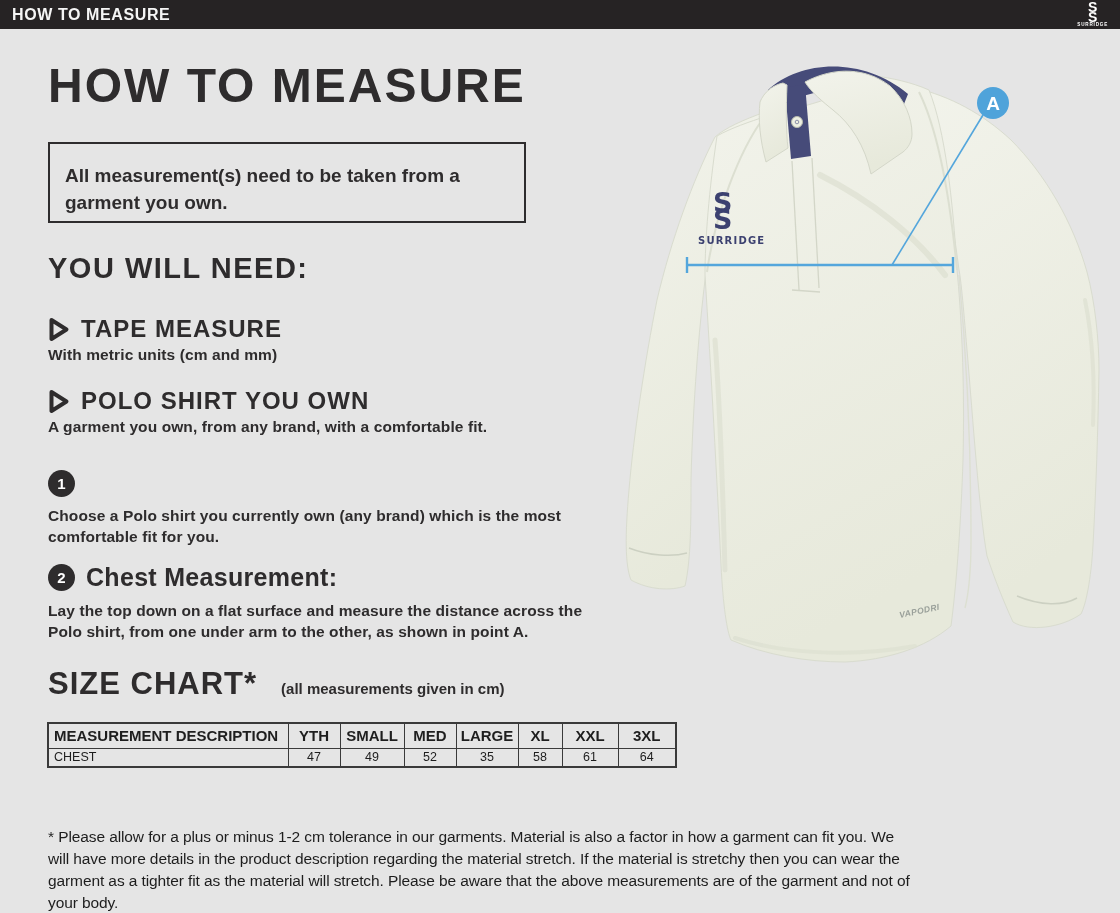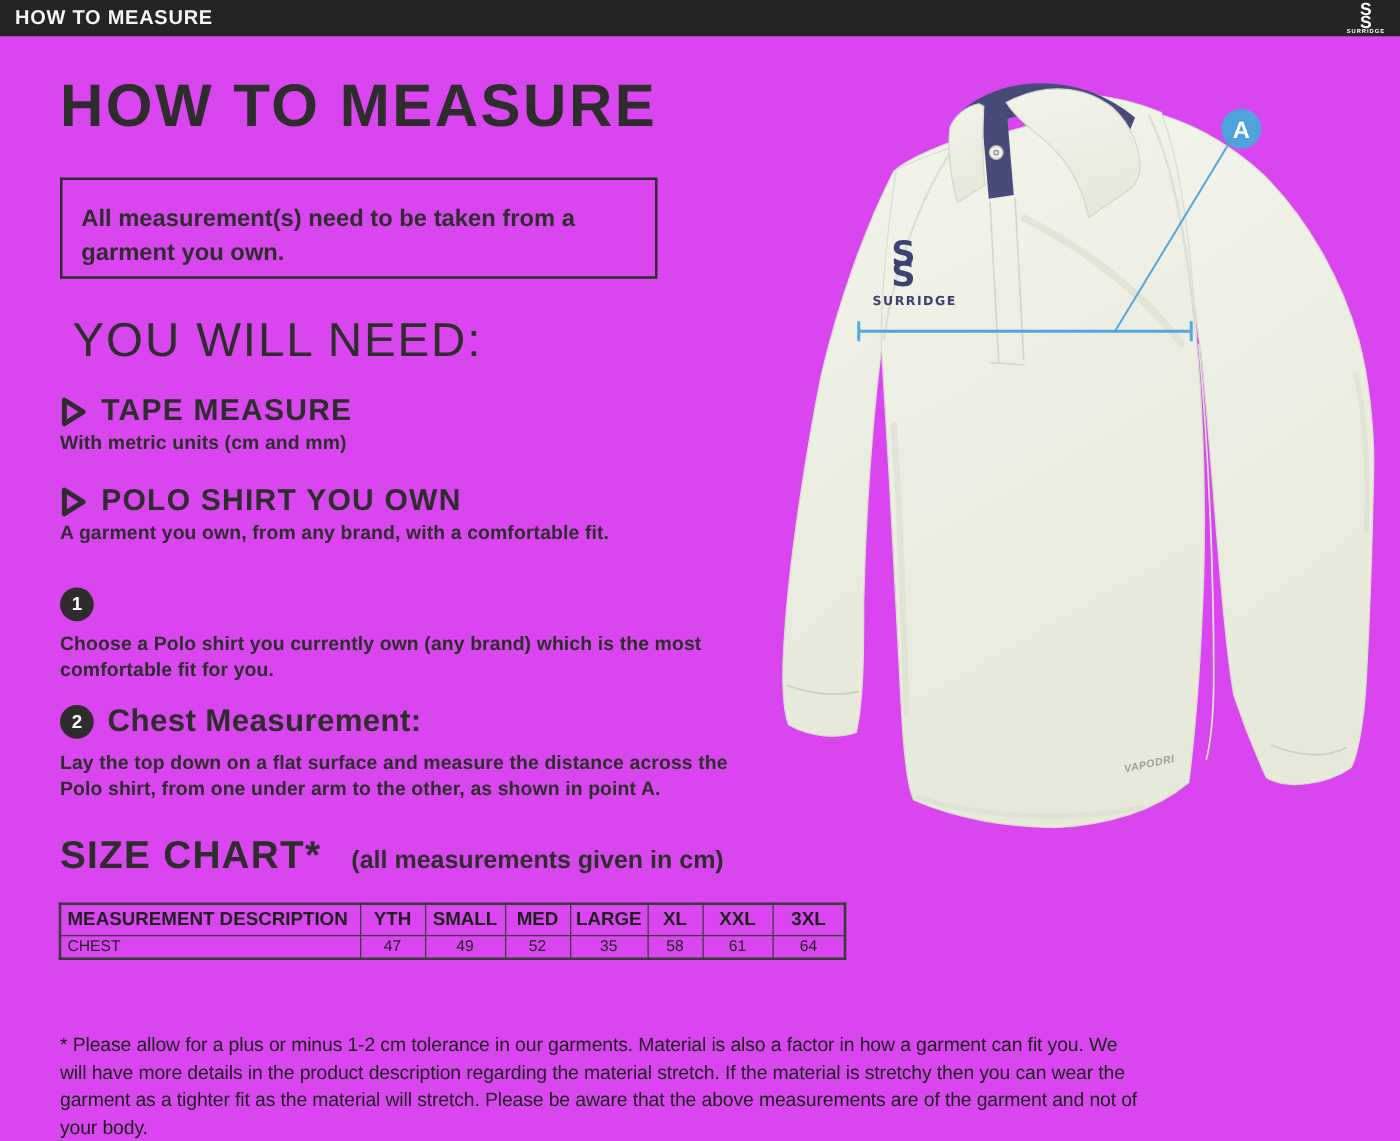--- a/index.html
+++ b/index.html
@@ -1,49 +1,49 @@
 <!DOCTYPE html>
 <html><head>
 <meta charset="utf-8">
 <style>
   * { margin:0; padding:0; box-sizing:border-box; }
   html,body { background:#ffffff; }
   body { font-family:"Liberation Sans", sans-serif; color:#2e2c2d; }
-  .page { position:relative; width:1120px; height:913px; background:#d946ef; overflow:hidden; }
+  .page { position:relative; width:1120px; height:913px; background:#e5e5e5; overflow:hidden; }
 
   
   .topbar { position:absolute; left:0; top:0; width:1120px; height:29px; background:#262324;
             display:flex; align-items:center; justify-content:space-between; padding:0 8px 0 12px; }
   .topbar-title { color:#f5f5f5; font-size:16px; font-weight:bold; letter-spacing:0.6px; }
   .topbar-logo { display:flex; flex-direction:column; align-items:center; line-height:1; padding-right:4px; }
   .topbar-logo .s { color:#fff; font-size:14px; font-weight:bold; line-height:0.72; }
   .topbar-logo .word { color:#fff; font-size:4.6px; font-weight:bold; letter-spacing:0.8px; margin-top:1px; }
 
   
   .h1 { position:absolute; left:48px; top:58px; font-size:48px; font-weight:800; letter-spacing:2px; color:#2e2c2d; }
   .notice-box { position:absolute; left:48px; top:142px; width:478px; height:81px; border:2px solid #2e2c2d;
                 padding:19px 15px; font-size:19px; font-weight:bold; line-height:1.42; color:#2e2c2d; }
-  .ywn-heading { position:absolute; left:58px; top:252px; font-size:38px; font-weight:400; letter-spacing:1.5px; }
+  .ywn-heading { position:absolute; left:48px; top:252px; font-size:29px; font-weight:700; letter-spacing:1.5px; }
 
   .need-item { position:absolute; left:48px; }
   .need-item .row { display:flex; align-items:center; gap:11px; }
   .need-title { font-size:24px; font-weight:bold; letter-spacing:1px; }
   .need-desc { font-size:15.5px; font-weight:bold; margin-top:3px; letter-spacing:0.1px; }
   .tri { flex:0 0 auto; }
 
   .step { position:absolute; left:48px; width:560px; }
   .step .row { display:flex; align-items:center; gap:11px; }
   .step-badge { width:27px; height:27px; border-radius:50%; background:#2e2c2d; color:#fff;
                 display:flex; align-items:center; justify-content:center; font-size:15px; font-weight:bold; flex:0 0 auto; }
   .step-title { font-size:25px; font-weight:bold; letter-spacing:0.3px; }
   .step-desc { font-size:15.5px; font-weight:bold; line-height:1.38; margin-top:8px; letter-spacing:0.1px; }
 
   .sc-heading { position:absolute; left:48px; top:666px; display:flex; align-items:baseline; gap:24px; }
   .sc-title { font-size:31px; font-weight:800; letter-spacing:1px; }
-  .sc-sub { font-size:20px; font-weight:bold; }
+  .sc-sub { font-size:15px; font-weight:bold; }
 
   table.size { position:absolute; left:47px; top:722px; width:628px; border-collapse:collapse; table-layout:fixed;
                border:2px solid #3a3a3a; }
   table.size td { border:1.2px solid #3a3a3a; text-align:center; vertical-align:middle; color:#1e1e1e; overflow:hidden; white-space:nowrap; }
   table.size tr.hdr td { font-size:15px; font-weight:bold; height:25px; }
   table.size tr.metric td { font-size:10.5px; font-weight:bold; height:17px; }
   table.size tr.vals td { font-size:12.5px; height:19px; }
   table.size td.lbl { text-align:left; padding-left:5px; }
 
   .footnote { position:absolute; left:48px; top:826px; width:864px; font-size:15.5px; line-height:1.42;

